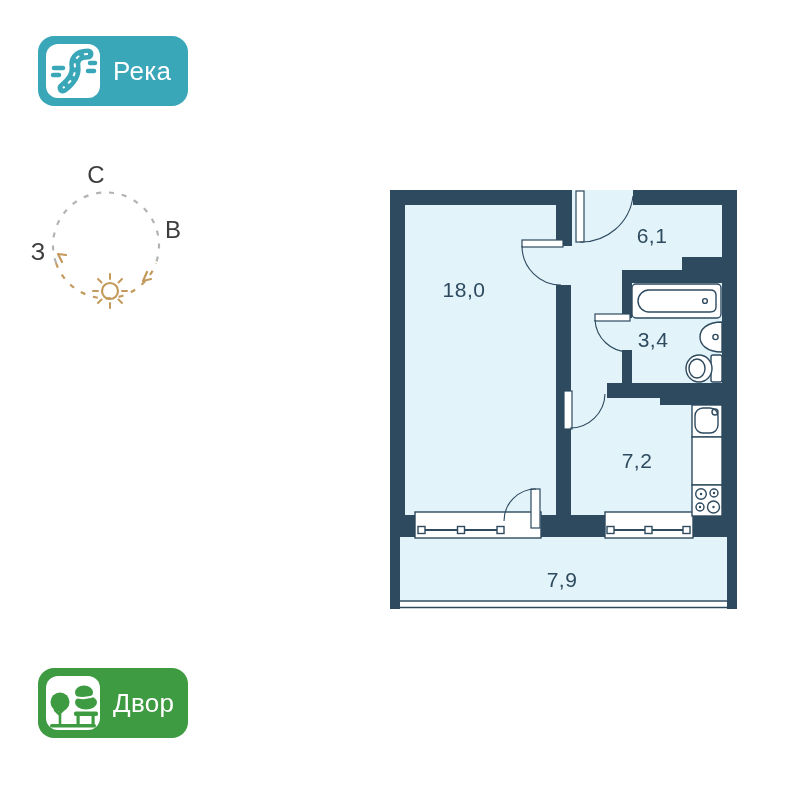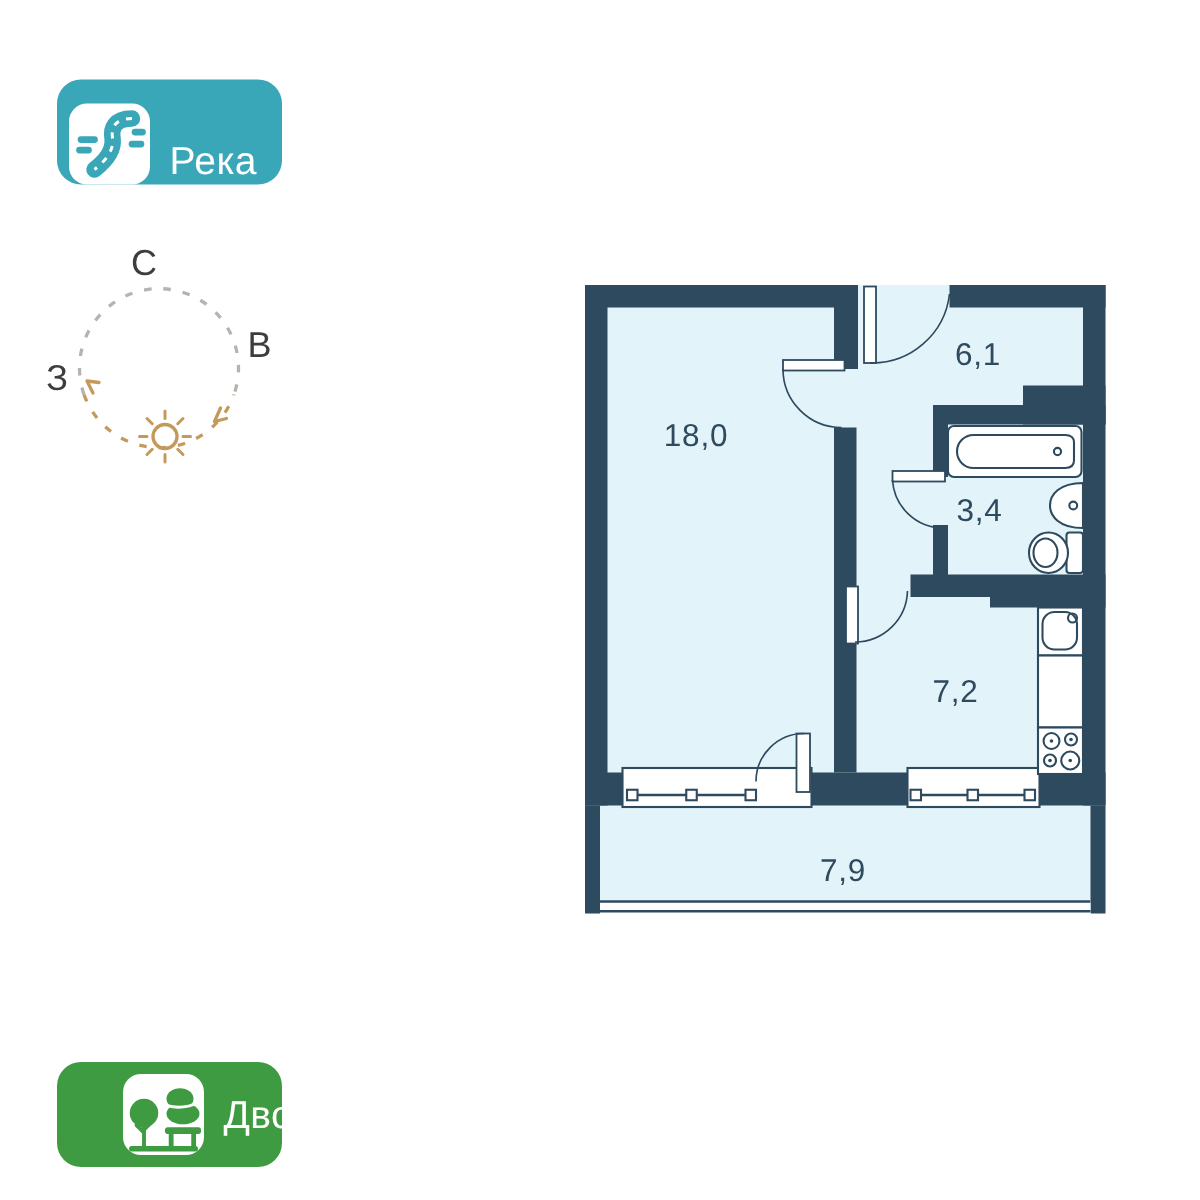--- a/index.html
+++ b/index.html
@@ -13,22 +13,22 @@
   }
   html,body{margin:0;padding:0;}
   body{
     width:800px;height:800px;position:relative;background:#ffffff;
     font-family:"Liberation Sans", sans-serif;overflow:hidden;
   }
   .badge{
     position:absolute;left:38px;width:150px;height:70px;border-radius:16px;
     display:flex;align-items:center;box-sizing:border-box;
   }
-  .badge.river{top:53px;background:var(--teal);align-items:flex-end;}
-  .badge.yard{top:708px;background:var(--green);padding-left:36px;}
+  .badge.river{top:36px;background:var(--teal);}
+  .badge.yard{top:668px;background:var(--green);}
   .badge .tile{
     width:54px;height:54px;background:#ffffff;border-radius:12px;margin-left:8px;
     display:flex;align-items:center;justify-content:center;flex:0 0 auto;
   }
   .badge .lbl{
     color:#ffffff;font-size:26px;font-weight:500;margin-left:13px;letter-spacing:.3px;
   }
   .compass{position:absolute;left:16px;top:150px;width:180px;height:165px;}
   .plan{position:absolute;left:385px;top:180px;width:356px;height:440px;}
   .plan text{

